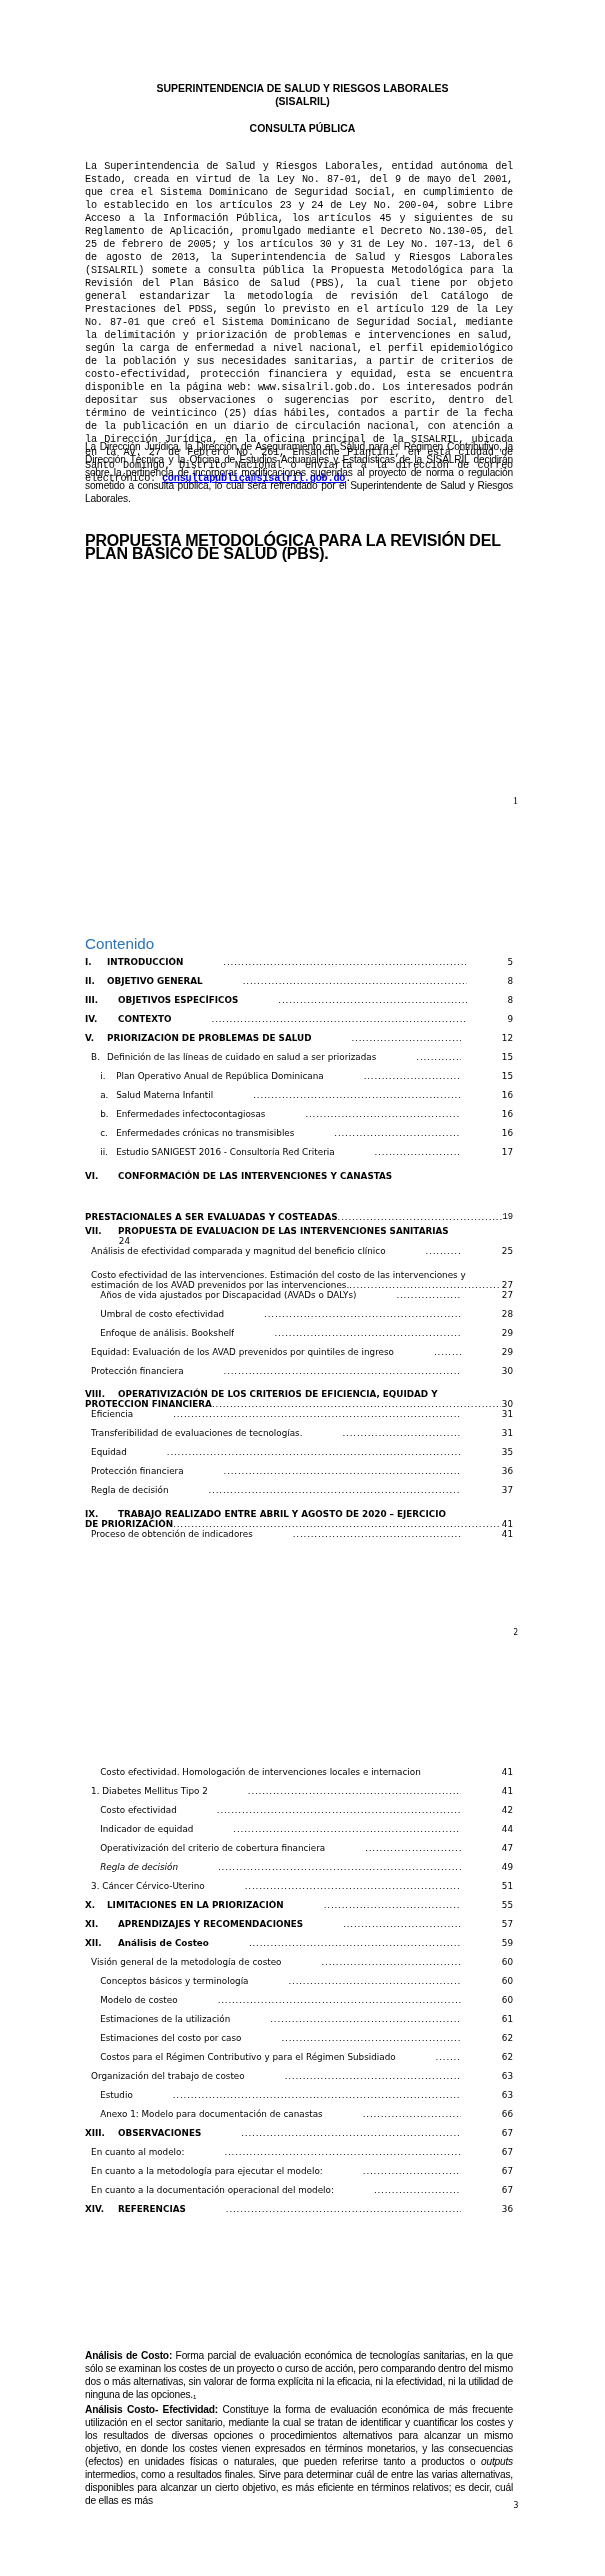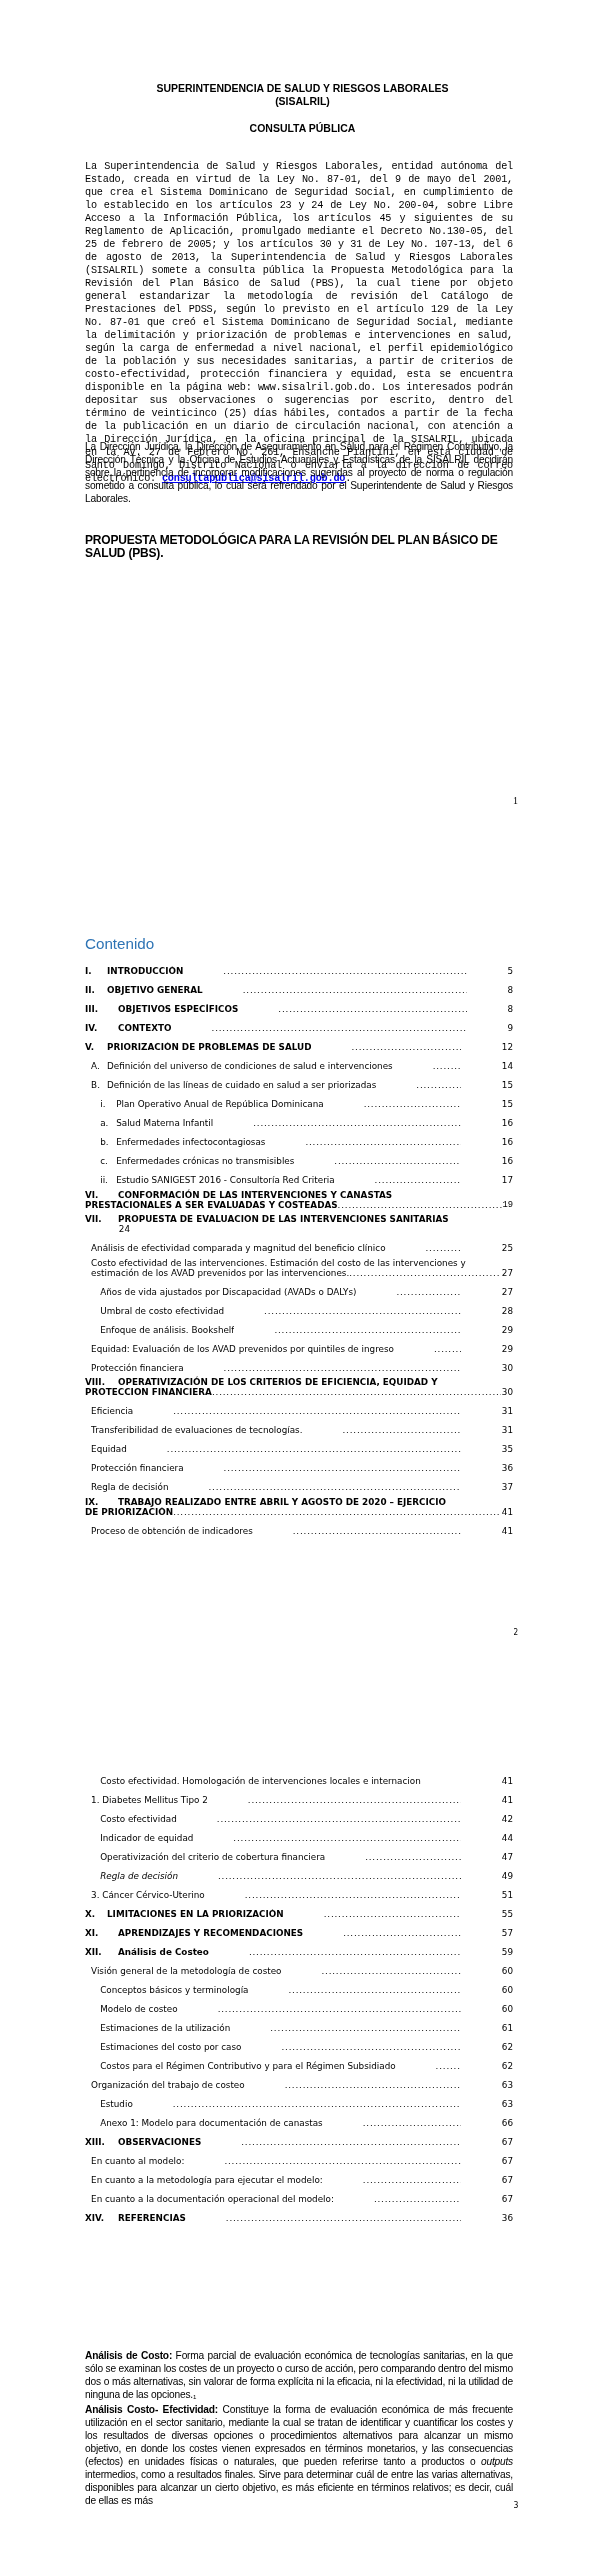--- a/index.html
+++ b/index.html
@@ -16,34 +16,34 @@
             font-family: "Liberation Sans", sans-serif; font-weight: bold; font-size: 11.4px; line-height: 13px;
             transform: scaleX(0.92); }
 
   .body-text { position: absolute; left: 85px; width: 428px; font-family: "Liberation Sans", sans-serif;
                font-size: 10.2px; line-height: 13px; text-align: justify; letter-spacing: -0.2px; }
   .para1 { top: 160px; font-family: Liberation Mono, monospace; }
   .para2 { top: 440px; }
   .email { color: #0000ee; text-decoration: underline; font-weight: bold; }
 
   .pbs-title { position: absolute; left: 85px; width: 442px; top: 534px; font-family: "Liberation Sans", sans-serif;
-               font-weight: bold; font-size: 12px; line-height: 13px; letter-spacing: -0.2px; }
+               font-weight: bold; font-size: 16px; line-height: 13px; letter-spacing: -0.2px; }
 
   .page-num { position: absolute; left: 513px; font-family: "Liberation Serif", serif; font-size: 10px; }
   .pn1 { top: 795px; }
   .pn2 { top: 771px; font-family: "DejaVu Sans", sans-serif; font-size: 9.1px; transform: scaleX(0.8); }
   .pn3 { top: 788px; font-family: "DejaVu Sans", sans-serif; font-size: 9.1px; transform: scaleX(0.85); }
 
   .contenido { position: absolute; left: 85px; top: 79px; font-family: "Liberation Sans", sans-serif;
                color: #2e74b5; font-size: 15.2px; font-weight: normal; }
 
   .toc { position: absolute; left: 85px; width: 428px; font-family: "DejaVu Sans", sans-serif; font-size: 8.8px; }
   .toc-p2 { top: 101px; }
   .toc-p3 { top: 55px; }
-  .toc-entry { display: flex; align-items: flex-end; height: 19px; white-space: nowrap; gap: 40px; }
+  .toc-entry { display: flex; height: 19px; white-space: nowrap; gap: 40px; }
   .toc-entry .txt { overflow: hidden; }
   .toc-entry .lead { flex: 1; overflow: hidden; white-space: nowrap; letter-spacing: 0.8px; }
   .toc-entry .lead::after { content: "........................................................................................................................................................................................................................"; }
   .toc-entry .pg { padding-left: 0.8px; }
   .lvl0 { font-weight: bold; }
   .lvl0 .txt { font-weight: bold; }
   .lvl0 .lead, .lvl0 .pg { font-weight: normal; }
   .lvl1 { padding-left: 6.1px; }
   .lvl2 { padding-left: 15.2px; }
   .num { display: inline-block; }
@@ -103,25 +103,20 @@
         <span class="txt"><span class="num num-wider">IV.</span><span>CONTEXTO</span></span>
         <span class="lead"></span>
         <span class="pg">9</span>
       </div>
       <div class="toc-entry lvl0">
         <span class="txt"><span class="num num-wide">V.</span><span>PRIORIZACIÓN DE PROBLEMAS DE SALUD</span></span>
         <span class="lead"></span>
         <span class="pg">12</span>
       </div>
       <div class="toc-entry lvl1">
-        <span class="txt"><span class="num num-a">A.</span><span>Definición del universo de condiciones de salud e intervenciones</span></span>
-        <span class="lead"></span>
-        <span class="pg">14</span>
-      </div>
-      <div class="toc-entry lvl1">
         <span class="txt"><span class="num num-a">B.</span><span>Definición de las líneas de cuidado en salud a ser priorizadas</span></span>
         <span class="lead"></span>
         <span class="pg">15</span>
       </div>
       <div class="toc-entry lvl2">
         <span class="txt"><span class="num num-a">i.</span><span>Plan Operativo Anual de República Dominicana</span></span>
         <span class="lead"></span>
         <span class="pg">15</span>
       </div>
       <div class="toc-entry lvl2">
@@ -140,21 +135,21 @@
         <span class="pg">16</span>
       </div>
       <div class="toc-entry lvl2">
         <span class="txt"><span class="num num-a">ii.</span><span>Estudio SANIGEST 2016 - Consultoría Red Criteria</span></span>
         <span class="lead"></span>
         <span class="pg">17</span>
       </div>
       <div class="toc-entry wrap-entry lvl0">
         <span class="line1"><span class="num num-wider">VI.</span><span>CONFORMACIÓN DE LAS INTERVENCIONES Y CANASTAS</span></span>
         <span class="line2">
-          <span class="txt" style="font-weight: bold;">PRESTACIONALES A SER EVALUADAS Y COSTEADAS</span>
+          <span class="txt" style="font-weight: bold; margin-top: 31px;">PRESTACIONALES A SER EVALUADAS Y COSTEADAS</span>
           <span class="lead" style="font-weight: normal;"></span>
           <span class="pg" style="font-weight: normal; font-family: Liberation Mono, monospace;">19</span>
         </span>
       </div>
       <div class="toc-entry wrap-entry lvl0">
         <span class="line1"><span class="num num-wider">VII.</span><span>PROPUESTA DE EVALUACION DE LAS INTERVENCIONES SANITARIAS</span></span>
         <span class="line2" style="padding-left: 33px;">
           <span class="pg" style="font-weight: normal;">24</span>
         </span>
       </div>

